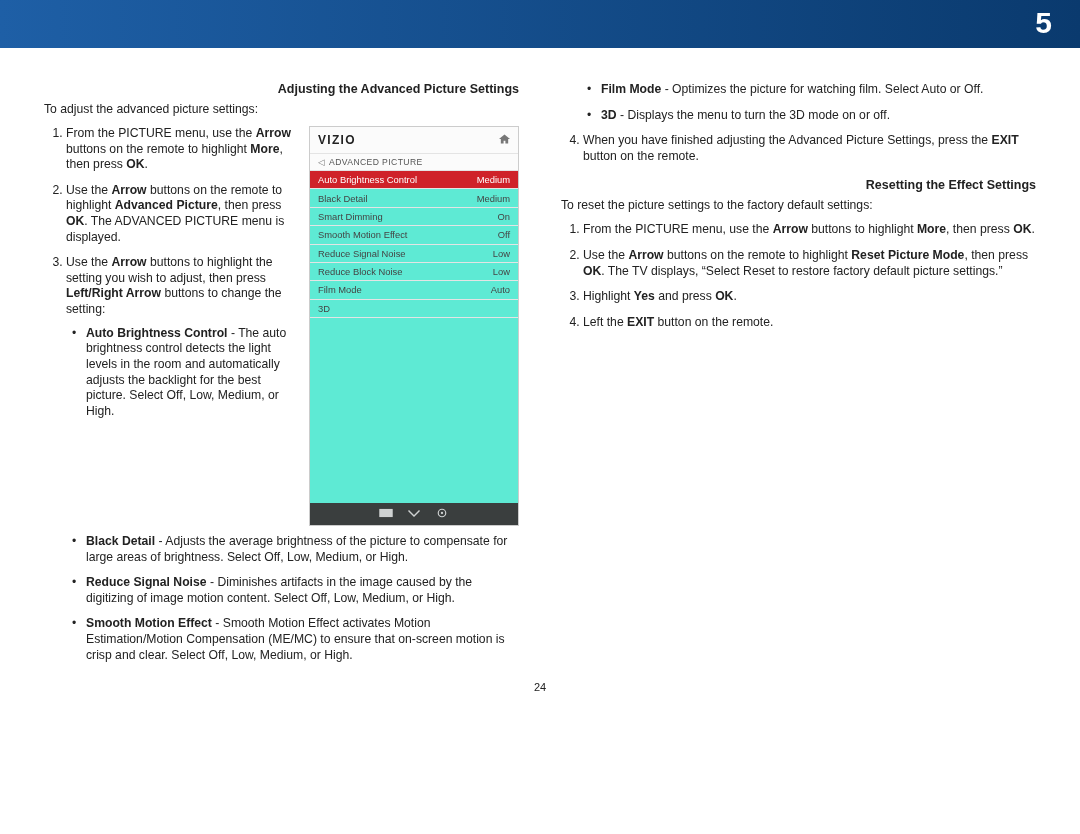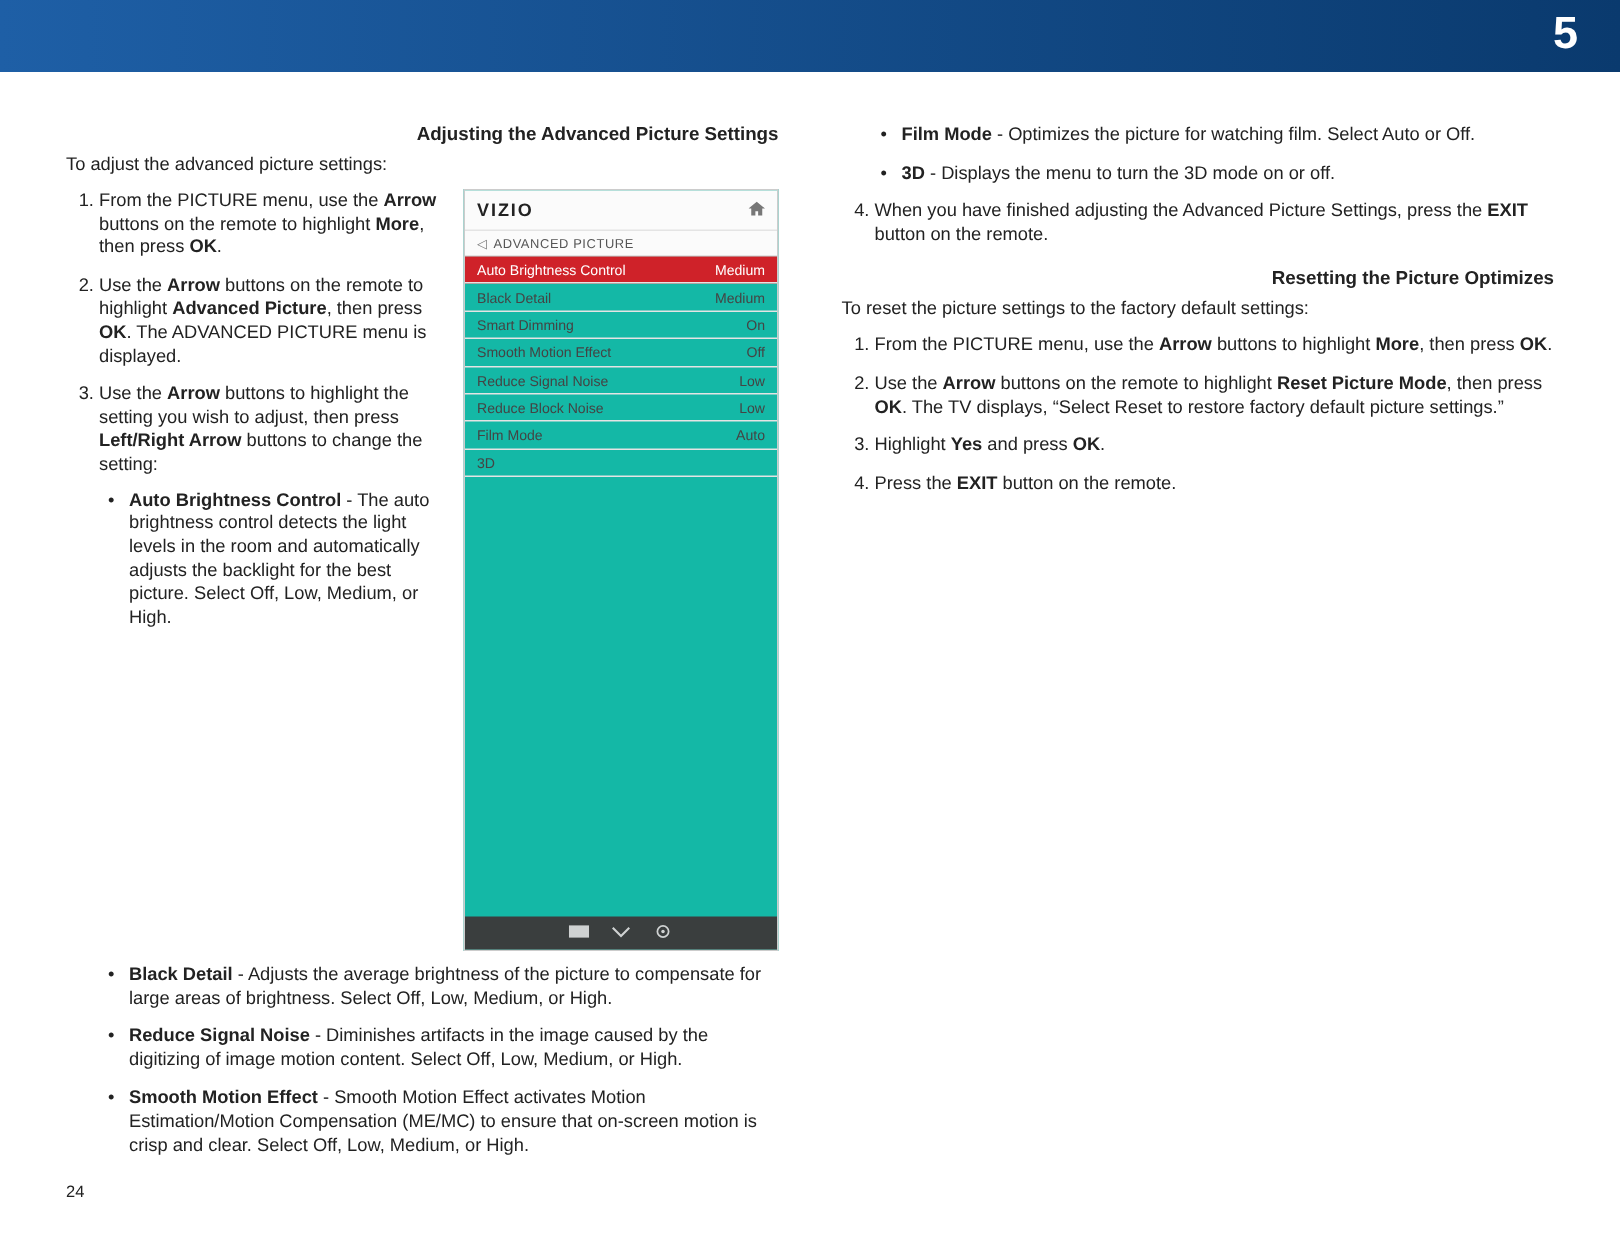--- a/index.html
+++ b/index.html
@@ -11,33 +11,33 @@
   .col { flex: 1; }
   .section-title { font-weight: bold; font-size: 12.5px; margin-bottom: 6px; text-align: right; }
   .intro { margin-bottom: 10px; }
   ol.steps { list-style: decimal; padding-left: 22px; }
   ol.steps > li { margin-bottom: 10px; line-height: 1.28; }
   ul.opts { list-style: none; padding-left: 20px; margin-top: 8px; }
   ul.opts > li { margin-bottom: 10px; line-height: 1.28; position: relative; padding-left: 0; }
   ul.opts > li::before { content: "•"; position: absolute; left: -14px; }
   b { font-weight: bold; }
   .screen-wrap { float: right; width: 210px; margin: 0 0 8px 16px; }
-  .screen { width: 210px; height: 508px; border: 1px solid #ccc; background: #14b8a6; font-size: 10px; position: relative; }
+  .screen { width: 210px; height: 400px; border: 1px solid #ccc; background: #5eead4; font-size: 10px; position: relative; }
   .screen-top { display:flex; justify-content:space-between; align-items:center; padding:6px 8px; border-bottom:1px solid #e4e4e4; background:#fbfbfb;}
   .vizio { font-family: Arial, sans-serif; font-weight: 600; letter-spacing: 1.3px; font-size: 12px; }
   .home-ic { width: 11px; height: 10px; display:inline-block; }
   .screen-crumb { font-size: 8.6px; padding: 3px 8px; border-bottom:1px solid #e4e4e4; background:#fbfbfb; color:#555; letter-spacing:0.4px;}
   .screen-crumb .tri { display:inline-block; margin-right:4px; color:#777;}
   .row { display:flex; justify-content:space-between; padding:3.2px 8px; border-bottom:1px solid #e4e4e4; font-size:9.4px; color:#444;}
   .row.sel { background:#cf2229; color:#fff; }
   .row span:last-child { color:inherit; }
   .screen-foot { position:absolute; bottom:0; left:0; right:0; height:22px; background:#3a3e3e; display:flex; justify-content:center; align-items:center; gap:14px; }
   .fic { width:14px; height:10px; }
   .fic path, .fic rect, .fic polygon { fill:#cfd2d2; }
-  .page-number { text-align:left; font-size:11px; margin-top:8px; }
+  .page-number { text-align:center; font-size:11px; margin-top:8px; }
   .clear { clear: both; }
 </style>
 </head>
 <body>
 
 <div class="header">
   <div class="pagenum-top">5</div>
 </div>
 
 <div class="page">
@@ -131,25 +131,25 @@
 
     <div class="col">
       <ul class="opts" style="padding-left:40px; margin-top:0;">
         <li><b>Film Mode</b><span> - Optimizes the picture for watching film. Select Auto or Off.</span></li>
         <li><b>3D</b><span> - Displays the menu to turn the 3D mode on or off.</span></li>
       </ul>
       <ol class="steps" start="4">
         <li><span>When you have finished adjusting the Advanced Picture Settings, press the </span><b>EXIT</b><span> button on the remote.</span></li>
       </ol>
 
-      <div class="section-title" style="margin-top:14px;">Resetting the Picture Optimizes</div>
+      <div class="section-title" style="margin-top:14px;">Resetting the Effect Settings</div>
       <div class="intro">To reset the picture settings to the factory default settings:</div>
       <ol class="steps">
         <li><span>From the PICTURE menu, use the </span><b>Arrow</b><span> buttons to highlight </span><b>More</b><span>, then press </span><b>OK</b><span>.</span></li>
         <li><span>Use the </span><b>Arrow</b><span> buttons on the remote to highlight </span><b>Reset Picture Mode</b><span>, then press </span><b>OK</b><span>. The TV displays, “Select Reset to restore factory default picture settings.”</span></li>
         <li><span>Highlight </span><b>Yes</b><span> and press </span><b>OK</b><span>.</span></li>
-        <li><span>Press the </span><b>EXIT</b><span> button on the remote.</span></li>
+        <li><span>Left the </span><b>EXIT</b><span> button on the remote.</span></li>
       </ol>
     </div>
   </div>
 
   <div class="page-number">24</div>
 </div>
 
 </body></html>

